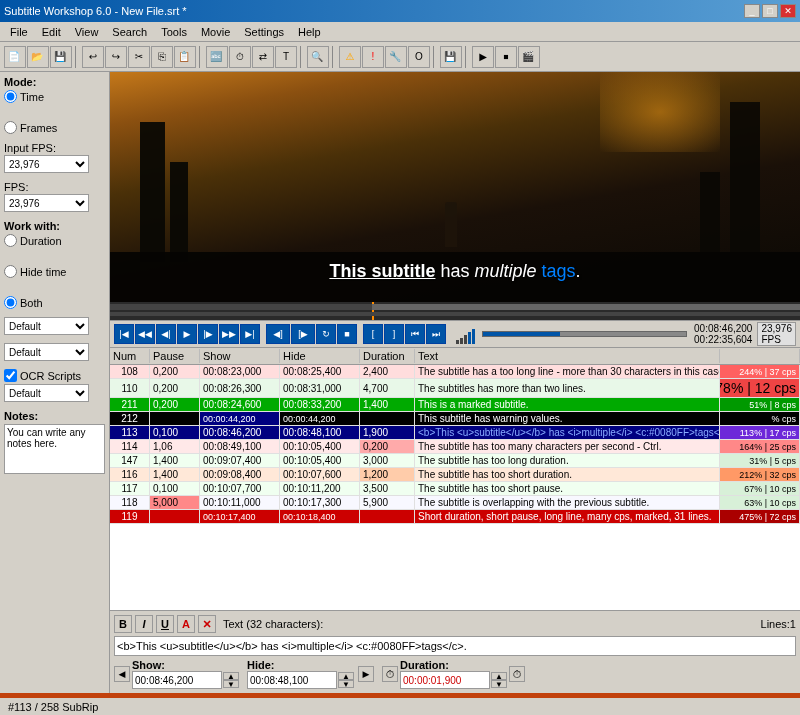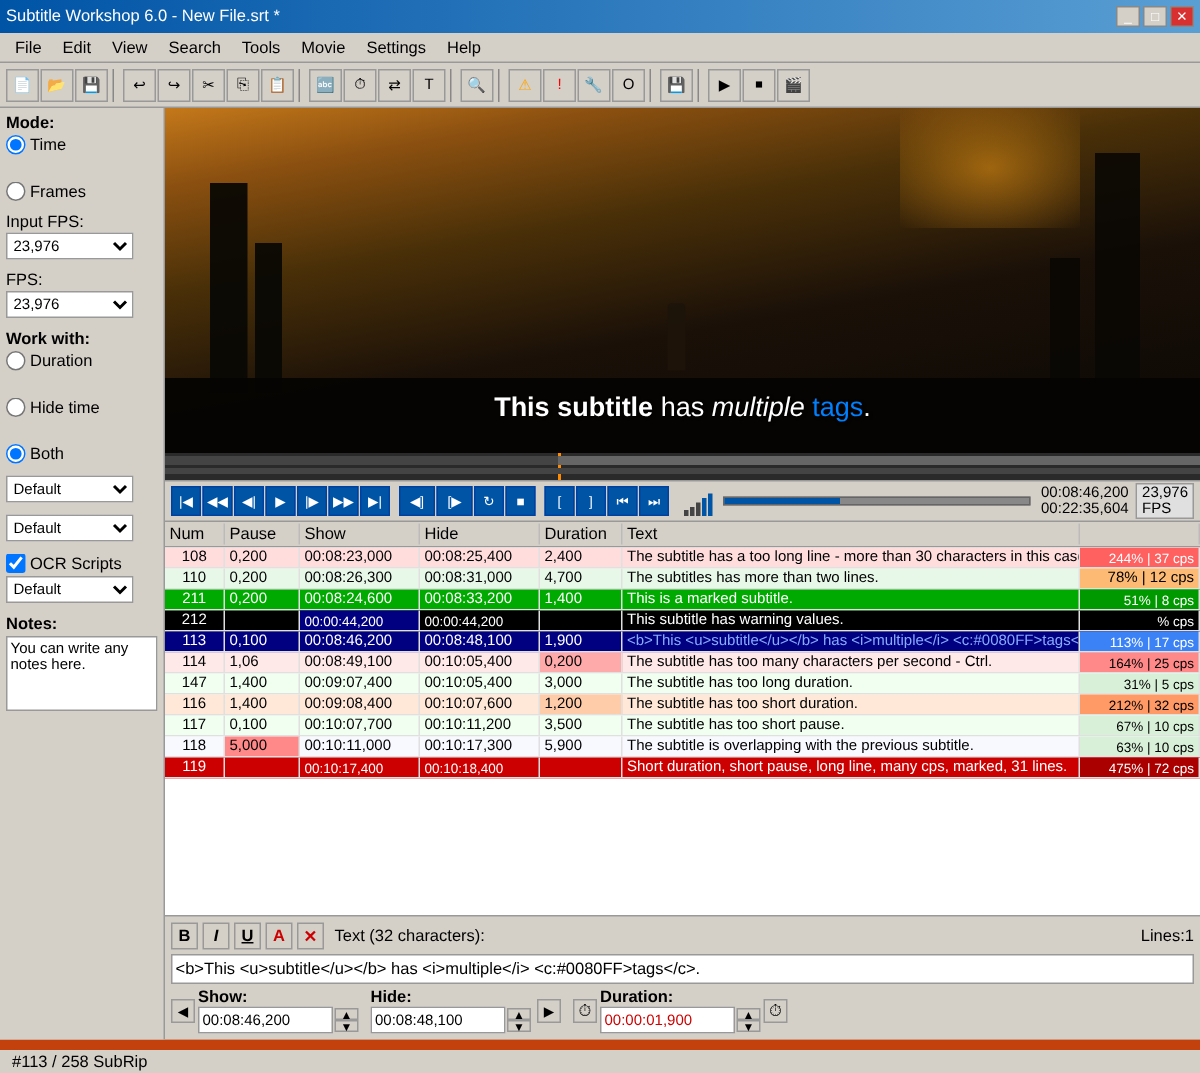--- a/index.html
+++ b/index.html
@@ -35,21 +35,21 @@
     .notes-box { background: white; border: 1px solid #999; width: 100%; height: 50px; font-size: 10px; padding: 2px; }
     
     
     .right-content { flex: 1; display: flex; flex-direction: column; overflow: hidden; }
     
     
     .video-area { background: #1a1a1a; height: 230px; position: relative; overflow: hidden; flex-shrink: 0; }
     .video-placeholder { width: 100%; height: 100%; background: linear-gradient(160deg, #8b6914 0%, #c4891e 20%, #5a4010 40%, #2a1a08 60%, #1a1208 80%, #0a0804 100%); position: relative; display: flex; align-items: flex-end; justify-content: center; }
     .subtitle-display { position: absolute; bottom: 20px; left: 50%; transform: translateX(-50%); text-align: center; font-size: 18px; color: white; text-shadow: 1px 1px 2px black; white-space: nowrap; }
     .subtitle-bold { font-weight: bold; }
-    .subtitle-underline { }
+    .subtitle-underline { text-decoration: underline; }
     .subtitle-italic { font-style: italic; }
     .subtitle-colored { color: #0080FF; }
     
     
     .timeline-bar { background: #2a2a2a; height: 18px; position: relative; flex-shrink: 0; }
     .timeline-marker { position: absolute; top: 0; bottom: 0; width: 2px; background: #ff8c00; }
     
     
     .transport-bar { background: #d4d0c8; border-top: 1px solid #999; border-bottom: 1px solid #999; display: flex; align-items: center; padding: 2px 4px; gap: 1px; height: 28px; flex-shrink: 0; }
     .transport-btn { width: 20px; height: 20px; background: #0054a6; border: 1px solid #0040a0; display: flex; align-items: center; justify-content: center; cursor: pointer; color: white; font-size: 9px; }
@@ -71,21 +71,21 @@
     .edit-area { background: #d4d0c8; border-top: 1px solid #999; padding: 4px; flex-shrink: 0; }
     .edit-label { font-size: 11px; font-weight: bold; }
     .time-input { width: 90px; height: 18px; font-size: 10px; background: white; border: 1px solid #999; padding: 0 2px; color: #000; }
     .time-input.show { color: #000; }
     .time-input.duration { color: #cc0000; }
     .spin-btn { width: 16px; height: 8px; background: #d4d0c8; border: 1px solid #999; display: flex; align-items: center; justify-content: center; font-size: 8px; cursor: pointer; }
     .format-btn { width: 18px; height: 18px; background: #d4d0c8; border: 1px solid #999; display: flex; align-items: center; justify-content: center; cursor: pointer; font-size: 11px; font-weight: bold; }
     .text-editor-area { flex: 1; background: white; border: 1px solid #999; min-height: 20px; padding: 2px; font-size: 11px; display: flex; align-items: center; }
     
     
-    .status-bar { background: #d4d0c8; border-top: 7px solid #c2410c; height: 22px; display: flex; align-items: center; padding: 0 8px; font-size: 11px; }
+    .status-bar { background: #d4d0c8; border-top: 5px solid #c2410c; height: 22px; display: flex; align-items: center; padding: 0 8px; font-size: 11px; }
     
     
     ::-webkit-scrollbar { width: 14px; }
     ::-webkit-scrollbar-track { background: #d4d0c8; }
     ::-webkit-scrollbar-thumb { background: #a0a0a0; border: 1px solid #808080; }
   </style>
 </head>
 <body>
 
 <div class="title-bar">
@@ -315,21 +315,21 @@
           <div class="td cps-cell" style="background:#ff6060;color:white;font-size:9px;">244% | 37 cps</div>
         </div>
 
         <div class="table-row" style="background:#e8f8e8;">
           <div class="td num">110</div>
           <div class="td">0,200</div>
           <div class="td">00:08:26,300</div>
           <div class="td">00:08:31,000</div>
           <div class="td">4,700</div>
           <div class="td" style="font-size:10px;">The subtitles has more than two lines.</div>
-          <div class="td cps-cell" style="background:#fdba74;font-size:10px;">78% | 12 cps</div>
+          <div class="td cps-cell" style="background:#ef4444;font-size:14px;">78% | 12 cps</div>
         </div>
 
         <div class="table-row" style="background:#00aa00;color:white;">
           <div class="td num">211</div>
           <div class="td">0,200</div>
           <div class="td">00:08:24,600</div>
           <div class="td">00:08:33,200</div>
           <div class="td">1,400</div>
           <div class="td" style="font-size:10px;color:white;text-align:right;">This is a marked subtitle.</div>
           <div class="td cps-cell" style="background:#009900;color:white;font-size:9px;">51% | 8 cps</div>
@@ -345,21 +345,21 @@
           <div class="td cps-cell" style="font-size:9px;color:white;">% cps</div>
         </div>
 
         <div class="table-row" style="background:#000080;color:white;">
           <div class="td num">113</div>
           <div class="td">0,100</div>
           <div class="td">00:08:46,200</div>
           <div class="td">00:08:48,100</div>
           <div class="td">1,900</div>
           <div class="td" style="font-size:10px;color:#88aaff;">&lt;b&gt;This &lt;u&gt;subtitle&lt;/u&gt;&lt;/b&gt; has &lt;i&gt;multiple&lt;/i&gt; &lt;c:#0080FF&gt;tags&lt;/c&gt;.</div>
-          <div class="td cps-cell" style="background:#3b82f6;color:white;font-size:9px;">113% | 17 cps</div>
+          <div class="td cps-cell" style="background:#6d28d9;color:white;font-size:9px;">113% | 17 cps</div>
         </div>
 
         <div class="table-row" style="background:#ffe8e8;">
           <div class="td num">114</div>
           <div class="td">1,06</div>
           <div class="td">00:08:49,100</div>
           <div class="td">00:10:05,400</div>
           <div class="td" style="background:#ffaaaa;">0,200</div>
           <div class="td" style="font-size:10px;">The subtitle has too many characters per second - Ctrl.</div>
           <div class="td cps-cell" style="background:#ff8888;font-size:9px;">164% | 25 cps</div>

